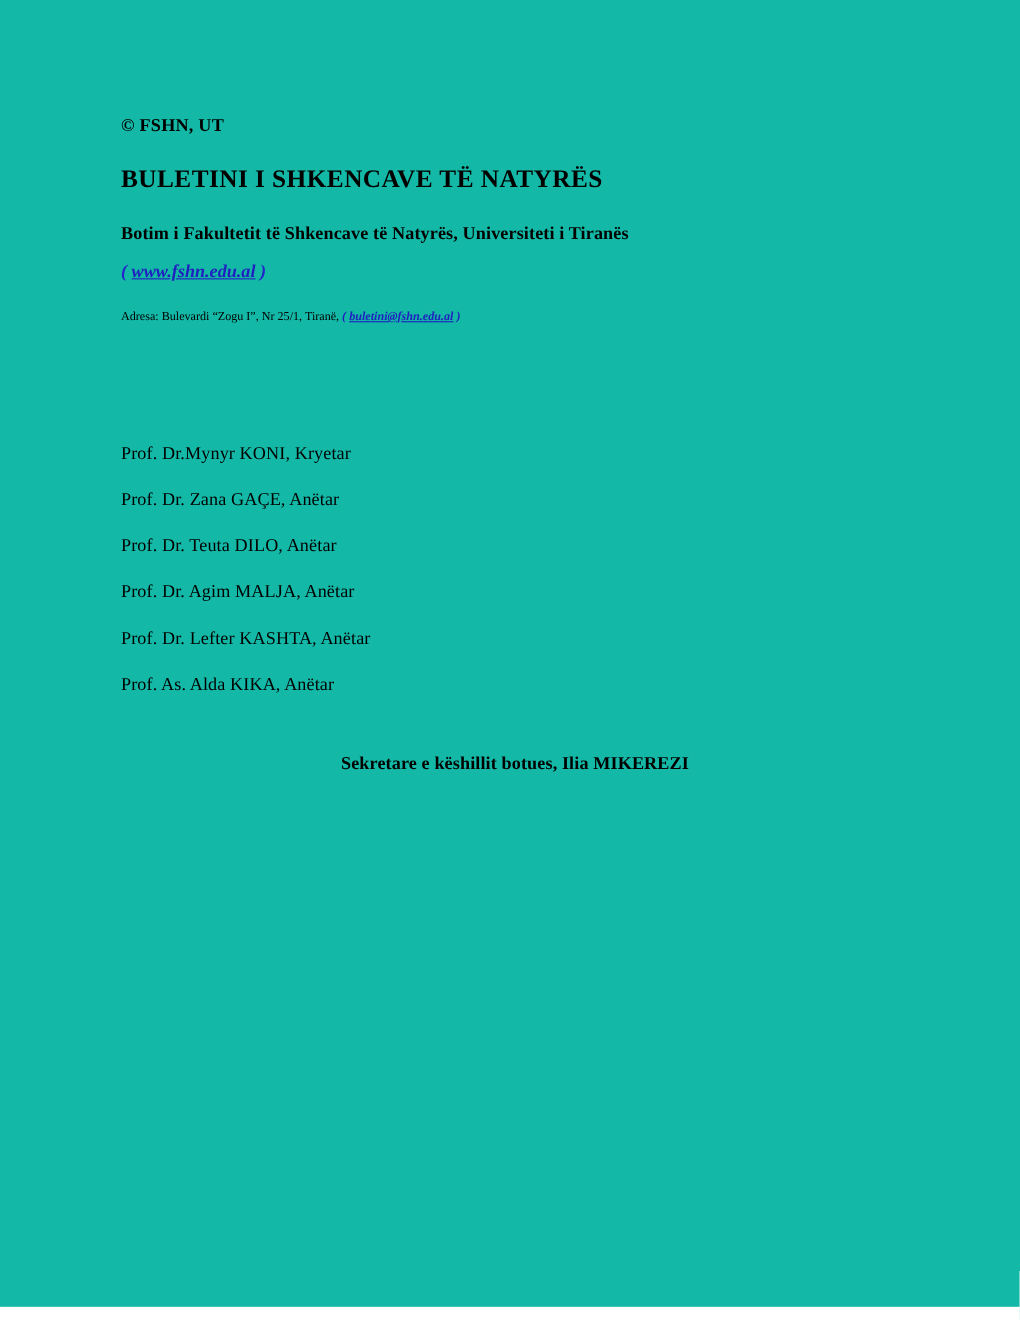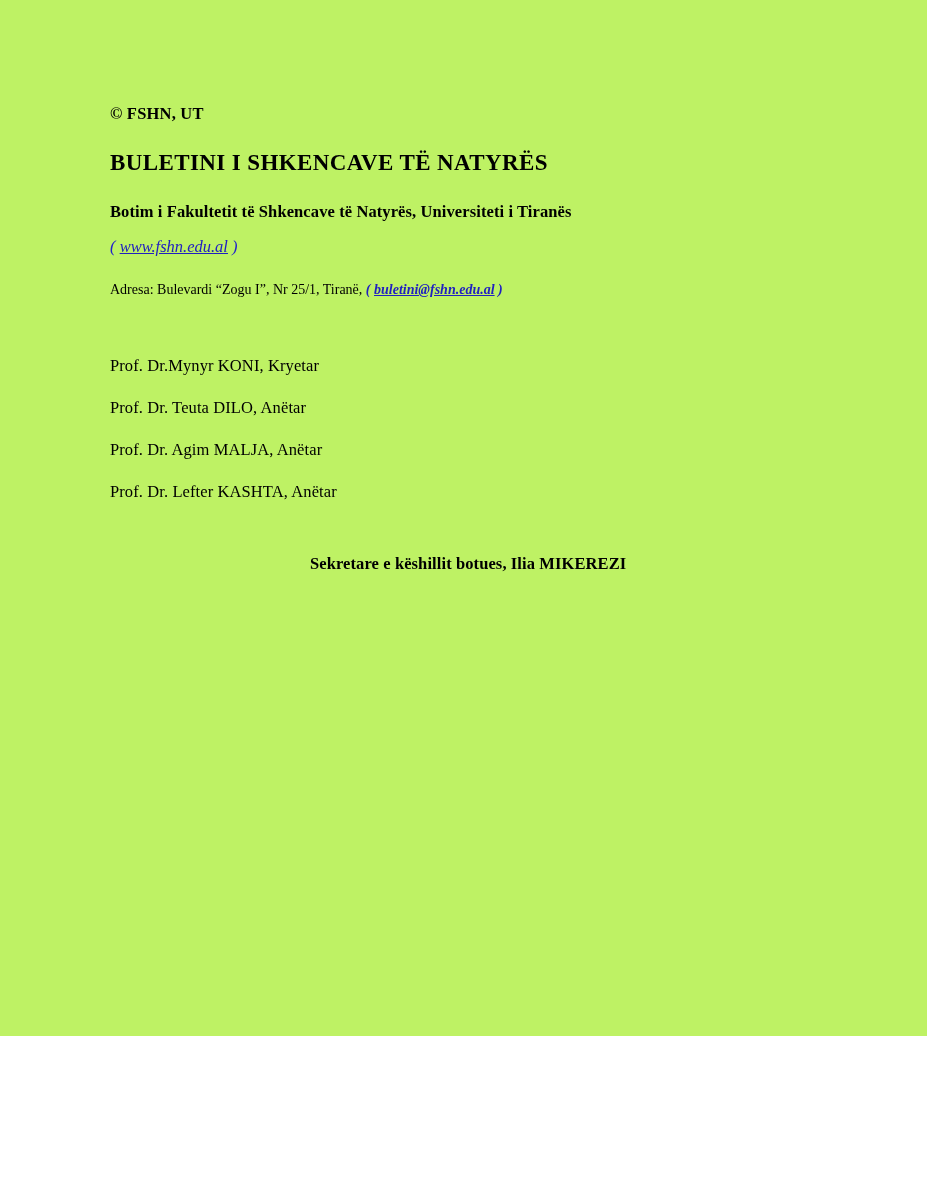--- a/index.html
+++ b/index.html
@@ -13,22 +13,22 @@
     font-family: "Liberation Serif", serif;
     color: #000000;
     position: relative;
     overflow: hidden;
   }
   .page {
     position: absolute;
     left: 0;
     top: 0;
     width: 927px;
-    height: 1036px;
-    background: #bef264;
+    height: 1188px;
+    background: #14b8a6;
   }
   .content {
     position: absolute;
     left: 110px;
     top: 104px;
     width: 720px;
   }
   .line-copyright {
     font-size: 16.5px;
     font-weight: 600;
@@ -42,50 +42,50 @@
     margin: 0 0 26px 0;
   }
   .line-sub {
     font-size: 16.5px;
     font-weight: bold;
     letter-spacing: 0.1px;
     margin: 0 0 15px 0;
   }
   .line-web {
     font-size: 16.5px;
-    font-weight: normal;
+    font-weight: bold;
     font-style: italic;
     margin: 0 0 25px 0;
     color: #2222cc;
   }
   .line-web .paren {
     color: #2222cc;
   }
   .link {
     color: #2020c0;
     text-decoration: underline;
   }
   .line-address {
-    font-size: 14px;
+    font-size: 11px;
     font-weight: 500;
     margin: 0 0 0 0;
   }
   .line-address .email-wrap {
     font-weight: bold;
     font-style: italic;
     color: #2020c0;
   }
   .heading-council {
     font-size: 21px;
     font-weight: bold;
     letter-spacing: 0.4px;
     margin: 96px 0 0 0;
   }
   .members {
-    margin-top: 58px;
+    margin-top: 108px;
   }
   .member {
     font-size: 16.5px;
     font-weight: 500;
     letter-spacing: 0.1px;
     margin: 0 0 22px 0;
   }
   .secretary {
     font-size: 16.5px;
     font-weight: bold;
@@ -109,21 +109,23 @@
       <span class="paren">( </span><a class="link" href="#">www.fshn.edu.al</a><span class="paren"> )</span>
     </p>
 
     <p class="line-address">
       <span>Adresa: Bulevardi “Zogu I”, Nr 25/1, Tiranë, </span><span class="email-wrap">( </span><a class="link email-wrap" href="#">buletini@fshn.edu.al</a><span class="email-wrap"> )</span>
     </p>
 
 
     <div class="members">
       <p class="member">Prof. Dr.Mynyr KONI, Kryetar</p>
+      <p class="member">Prof. Dr. Zana GAÇE, Anëtar</p>
       <p class="member">Prof. Dr. Teuta DILO, Anëtar</p>
       <p class="member">Prof. Dr. Agim MALJA, Anëtar</p>
       <p class="member">Prof. Dr. Lefter KASHTA, Anëtar</p>
+      <p class="member">Prof. As. Alda KIKA, Anëtar</p>
     </div>
 
     <p class="secretary">Sekretare e këshillit botues, Ilia MIKEREZI</p>
 
   </div>
 </div>
 
 </body></html>

